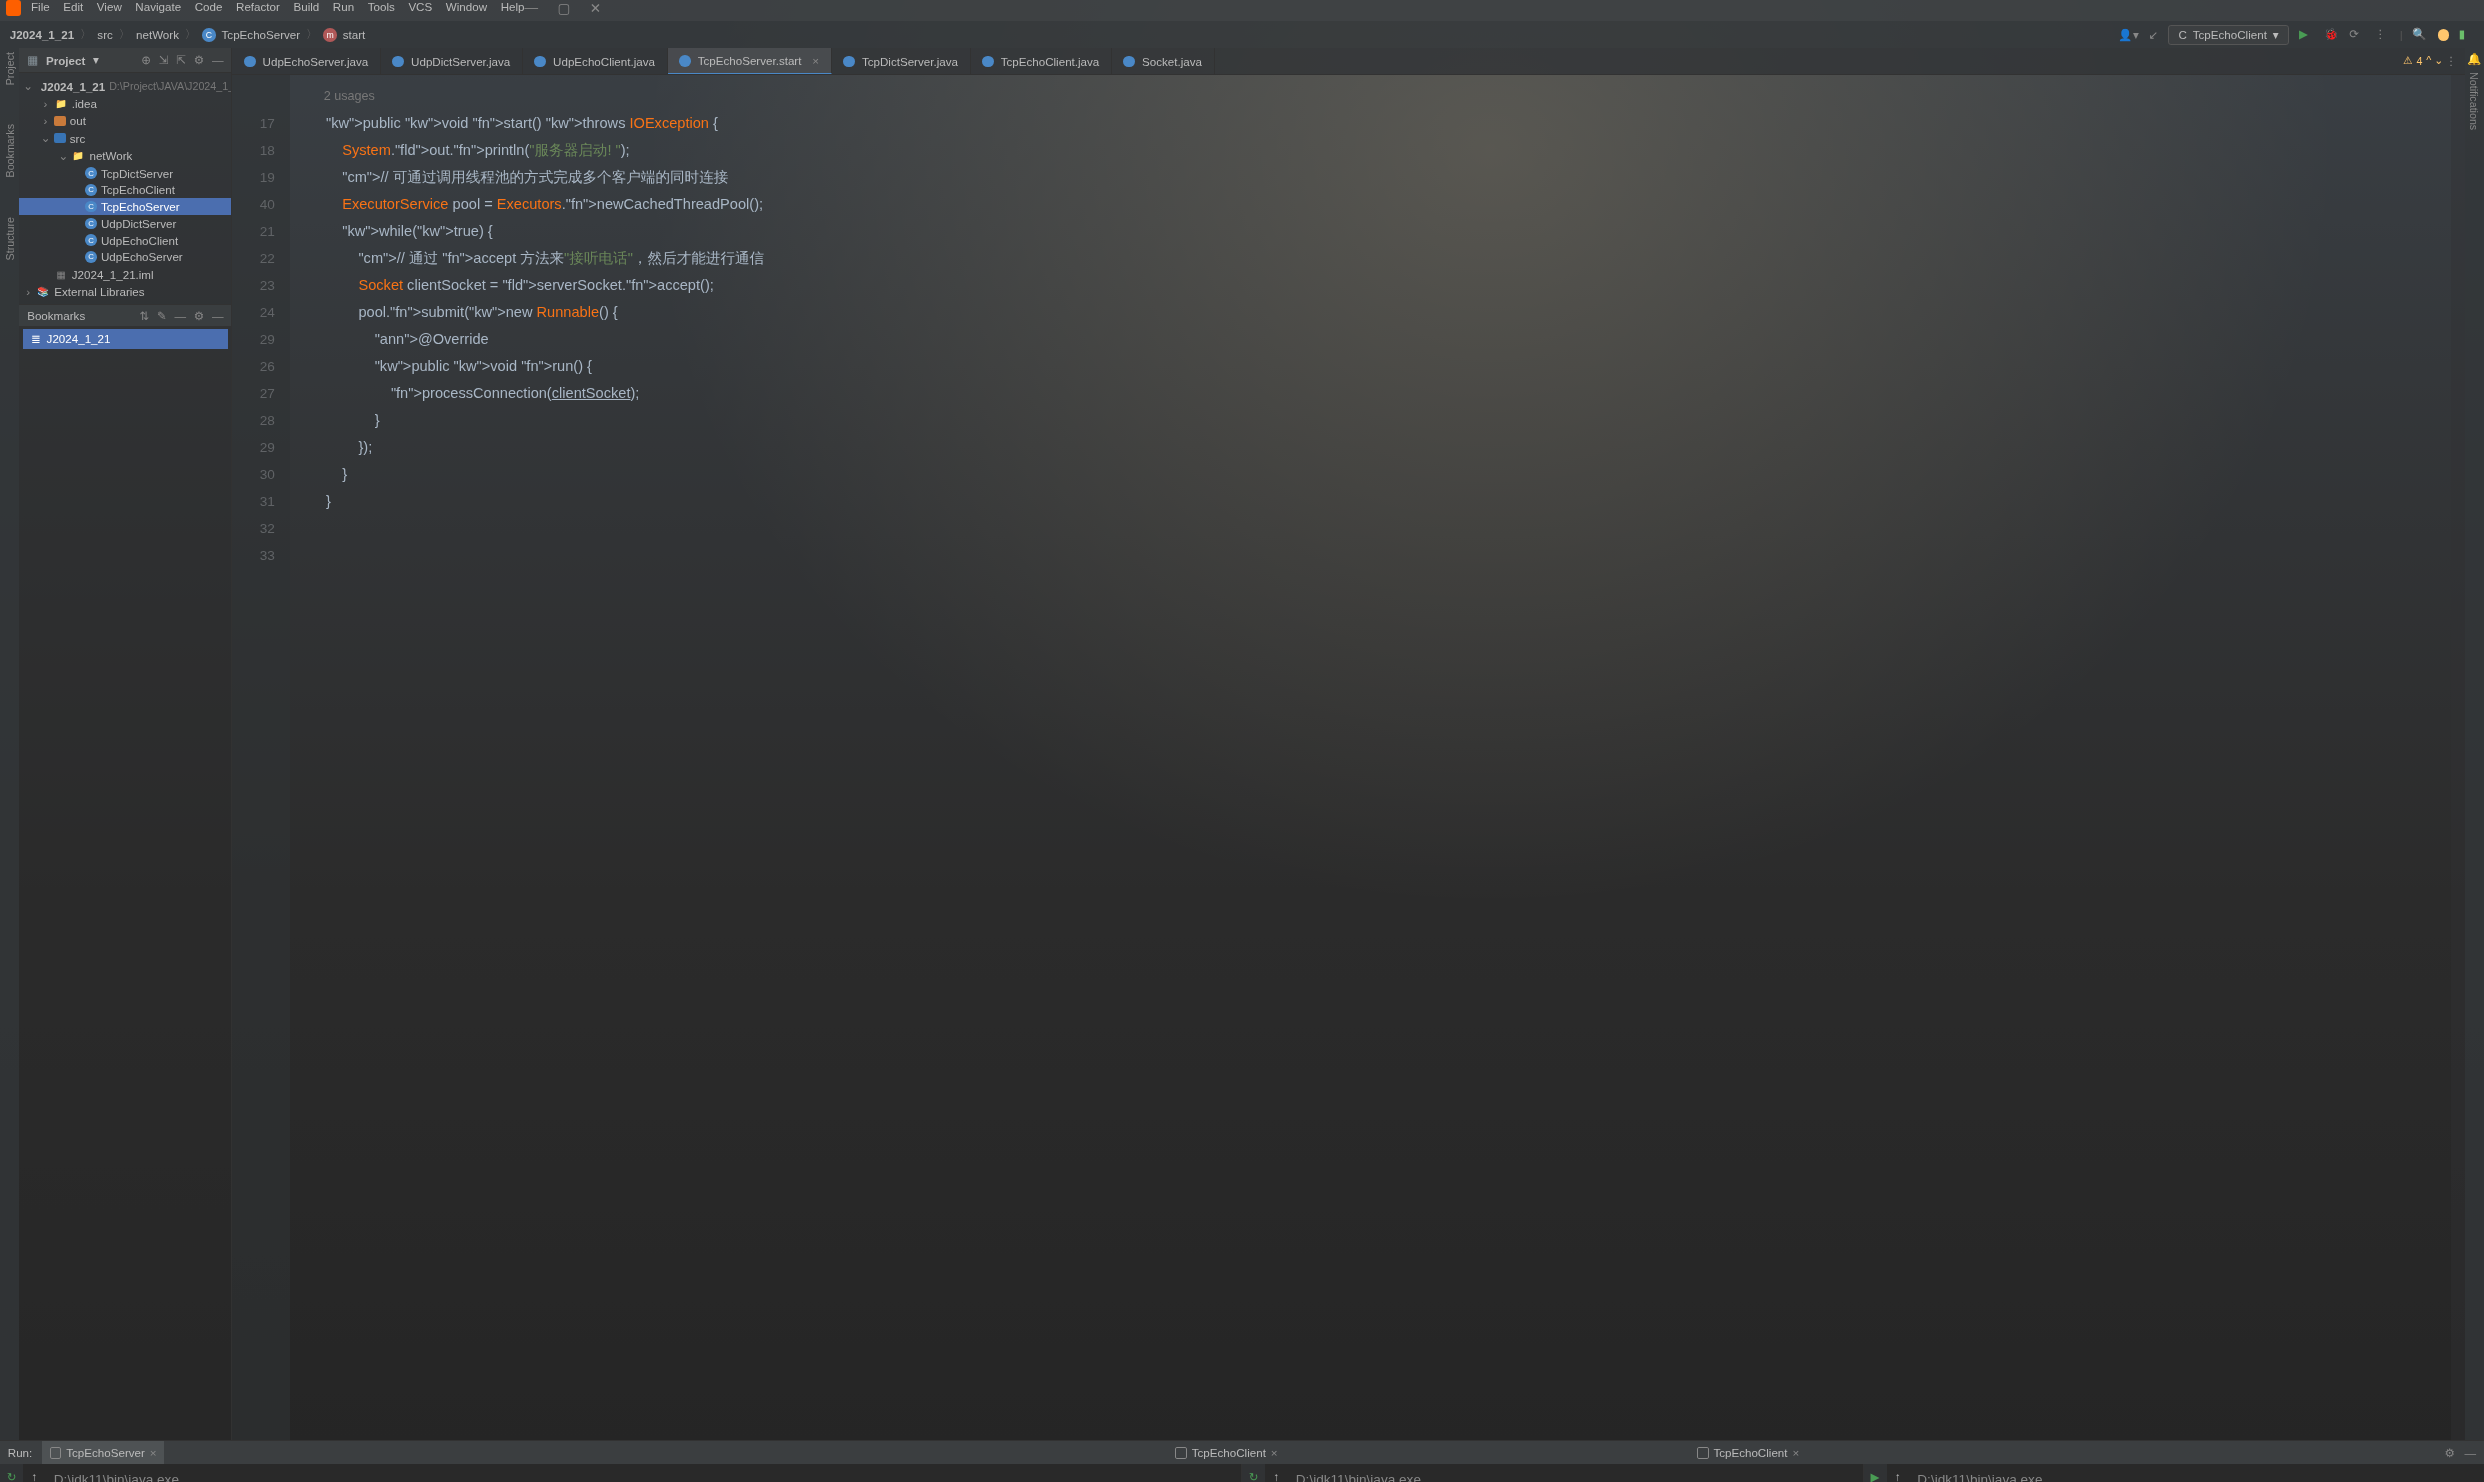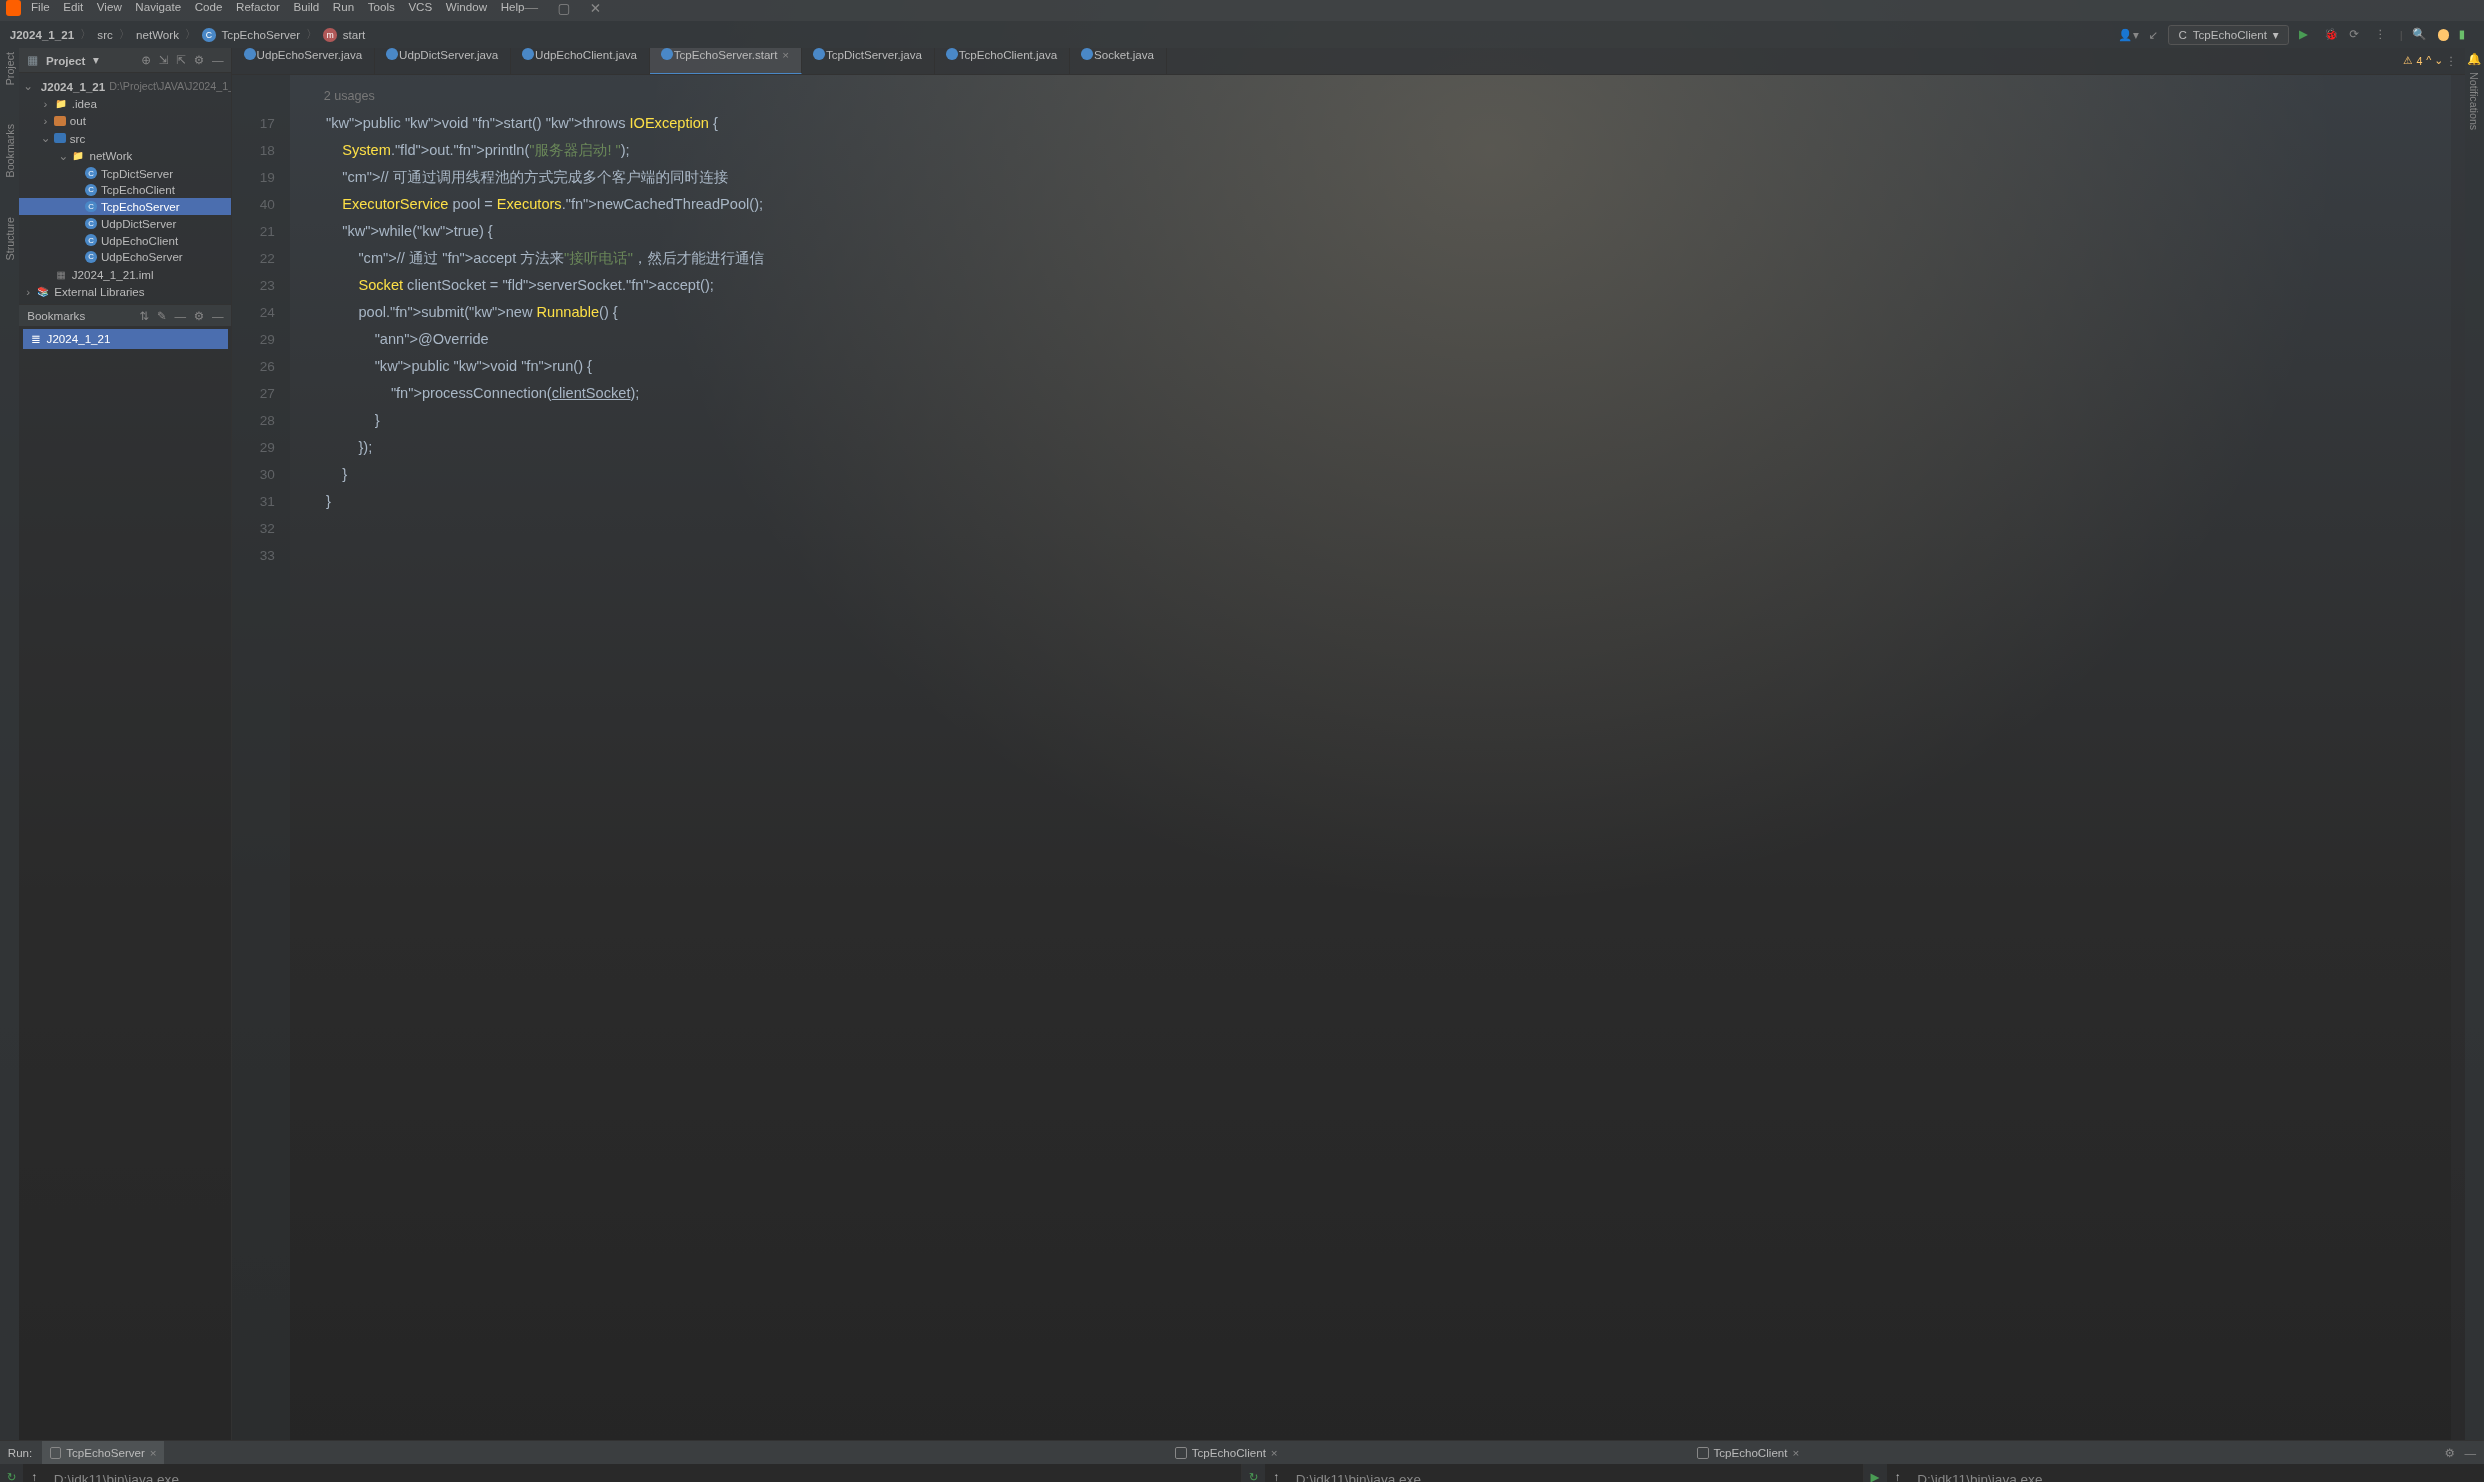--- a/index.html
+++ b/index.html
@@ -52,32 +52,32 @@
 .fi.iml { color: #888; }
 .tree .dim { color: #777; font-size: 10.7px; }
 
 .bookmarks-header { height: 23px; background: rgba(60,63,65,0.9); display: flex; align-items: center; padding: 0 7.8px; gap: 7.8px; border-top: 1px solid #323232; border-bottom: 1px solid #323232; }
 .bookmarks-header .actions { margin-left: auto; display: flex; gap: 7.8px; color: #888; }
 .bookmark-item { display: flex; align-items: center; padding: 2.9px 7.8px; gap: 5.8px; background: #4b6eaf; color: #fff; margin: 1.9px 3.9px; }
 
 
 .editor-area { flex: 1; display: flex; flex-direction: column; background: rgba(43,43,43,0.5); position: relative; }
 .tabs { height: 27px; background: rgba(50,53,55,0.85); display: flex; align-items: stretch; border-bottom: 1px solid #323232; }
-.tab { display: flex; align-items: flex-start; padding: 0 11.6px; gap: 1px; color: #bbb; border-right: 1px solid #323232; cursor: pointer; }
+.tab { display: flex; align-items: center; padding: 0 11.6px; gap: 7px; color: #bbb; border-right: 1px solid #323232; cursor: pointer; }
 .tab.active { background: rgba(75,78,80,0.9); border-bottom: 1.9px solid #4a88c7; }
 .tab .ci { width: 11.6px; height: 11.6px; background: #4a88c7; border-radius: 50%; }
 .tab .close { color: #888; margin-left: 3.9px; }
 .tabs-end { margin-left: auto; padding: 0 7.8px; display: flex; align-items: center; color: #888; }
 
 .code-wrap { flex: 1; display: flex; overflow: hidden; position: relative; }
 .gutter { width: 58px; background: rgba(49,51,53,0.6); text-align: right; padding: 7.8px 15.5px 7.8px 0; color: #606366; font-family: "JetBrains Mono", Consolas, monospace; font-size: 13.6px; line-height: 27px; }
 .code { flex: 1; padding: 7.8px 0 7.8px 19.4px; font-family: "JetBrains Mono", Consolas, monospace; font-size: 14.6px; line-height: 27px; color: #a9b7c6; white-space: pre; }
 .code .usages { color: #787878; font-size: 12.6px; }
 .str { color: #6a8759; }
-.typ { color: #fde047; }
+.typ { color: #f97316; }
 .ul { text-decoration: underline; }
 .code-right-strip { width: 13.6px; background: rgba(49,51,53,0.4); position: relative; }
 .warn-badge { position: absolute; top: 5.8px; right: 21.3px; color: #ffc66d; font-size: 10.7px; display: flex; align-items: center; gap: 3.9px; }
 
 
 .run-panel { position: relative; height: 272px; background: rgba(43,43,43,0.85); display: flex; border-top: 1.9px solid #323232; z-index: 5; }
 .run-header { position: absolute; top: 0; left: 0; right: 0; height: 23px; background: rgba(60,63,65,0.95); display: flex; align-items: center; padding: 0 7.8px; }
 .run-header .label { color: #bbb; }
 .run-header .rtab { display: flex; align-items: center; gap: 4.9px; padding: 0 7.8px; height: 100%; color: #bbb; cursor: pointer; }
 .run-header .rtab.active { background: #4e5254; }

